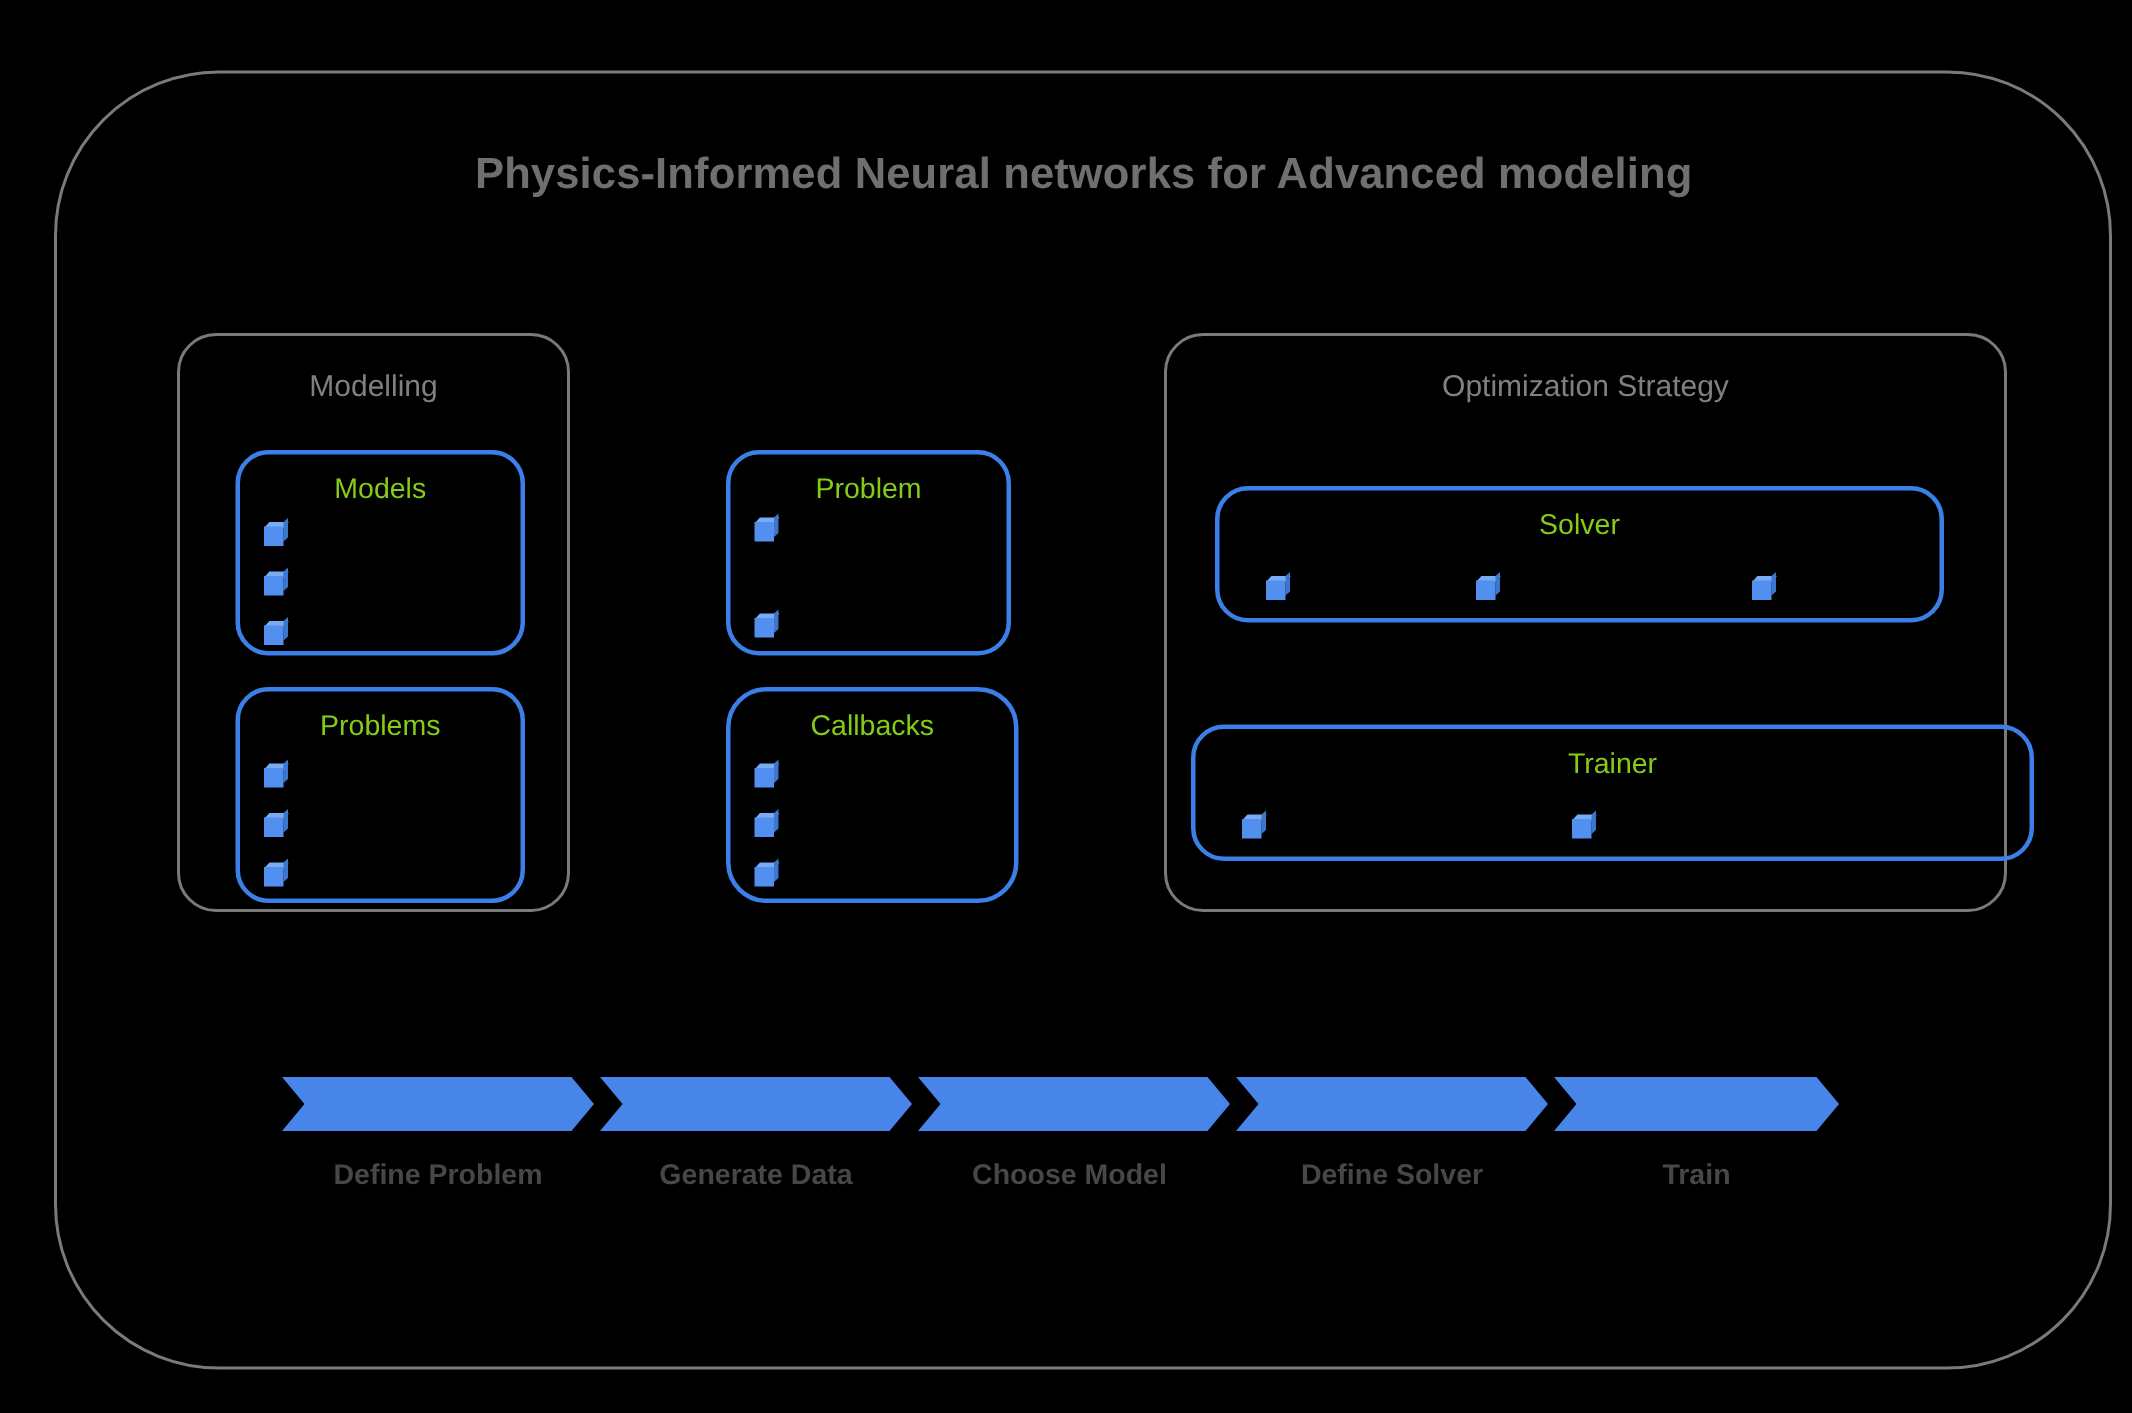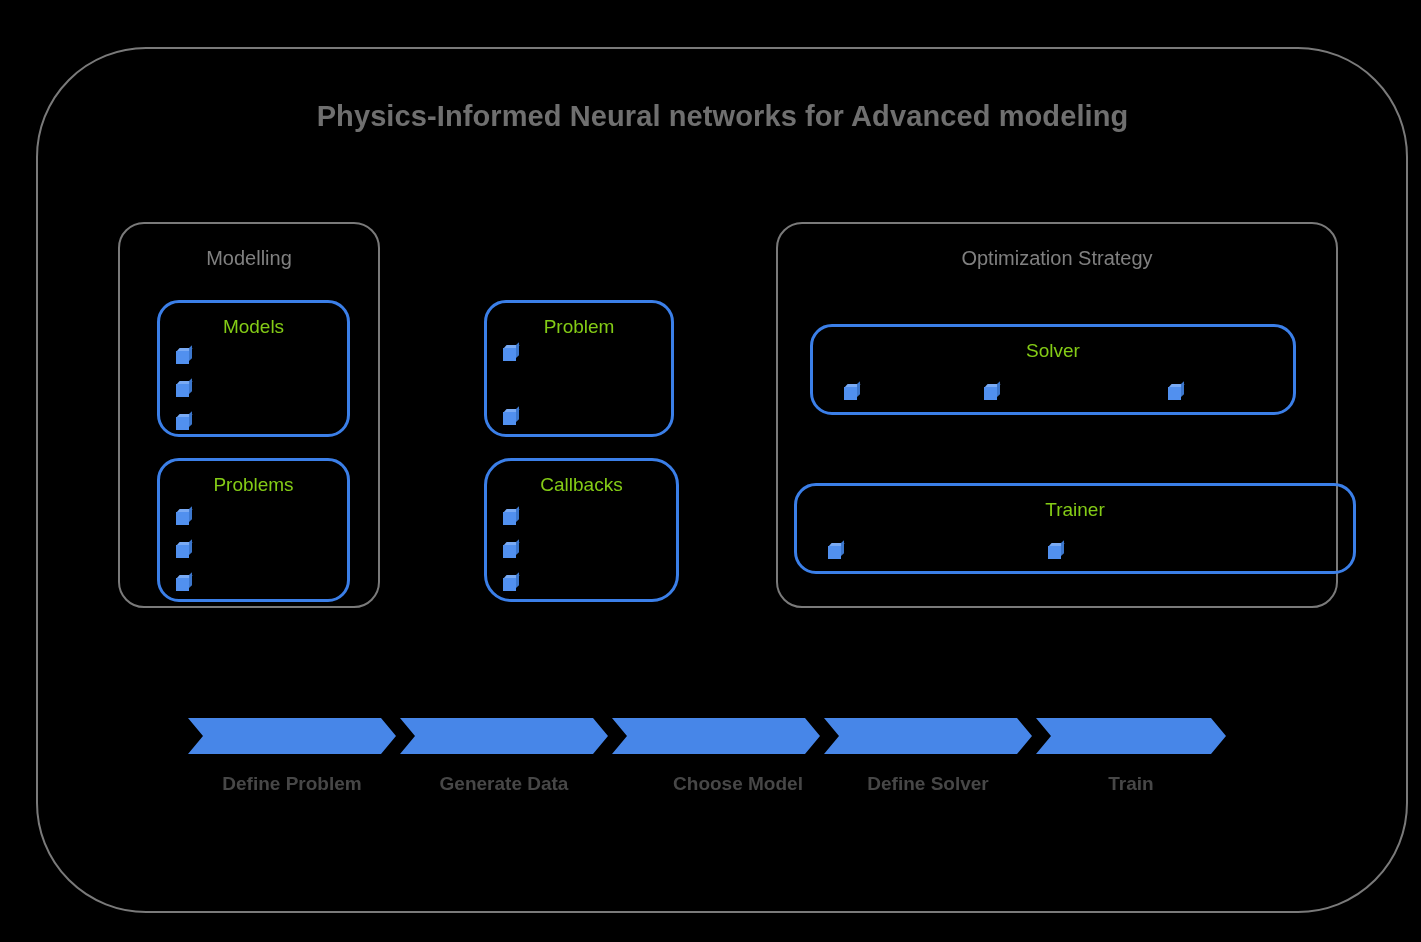--- a/index.html
+++ b/index.html
@@ -279,21 +279,21 @@
 
   <div class="pipeline">
 
     <div class="chevron first" style="left:0px; width:208px;"></div>
     <div class="pipe-label" style="left:0px; width:208px;">Define Problem</div>
 
     <div class="chevron" style="left:212px; width:208px;"></div>
     <div class="pipe-label" style="left:212px; width:208px;">Generate Data</div>
 
     <div class="chevron" style="left:424px; width:208px;"></div>
-    <div class="pipe-label" style="left:446px; width:208px;">Choose Model</div>
+    <div class="pipe-label" style="left:421px; width:208px;">Choose Model</div>
 
     <div class="chevron" style="left:636px; width:208px;"></div>
     <div class="pipe-label" style="left:636px; width:208px;">Define Solver</div>
 
     <div class="chevron" style="left:848px; width:190px;"></div>
     <div class="pipe-label" style="left:848px; width:190px;">Train</div>
 
   </div>
 
 </div>

